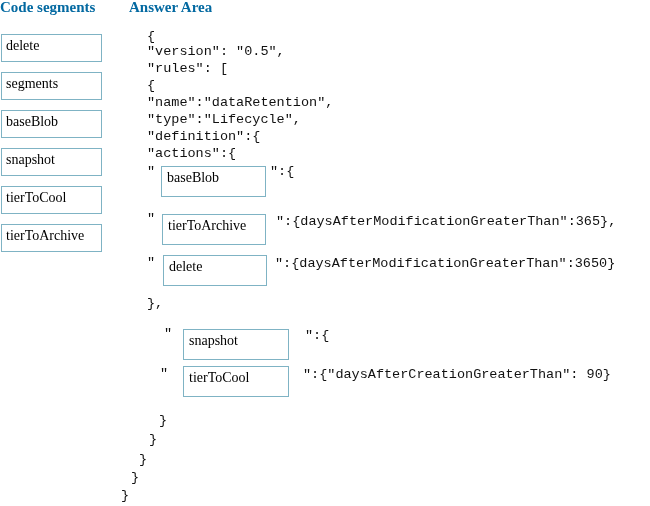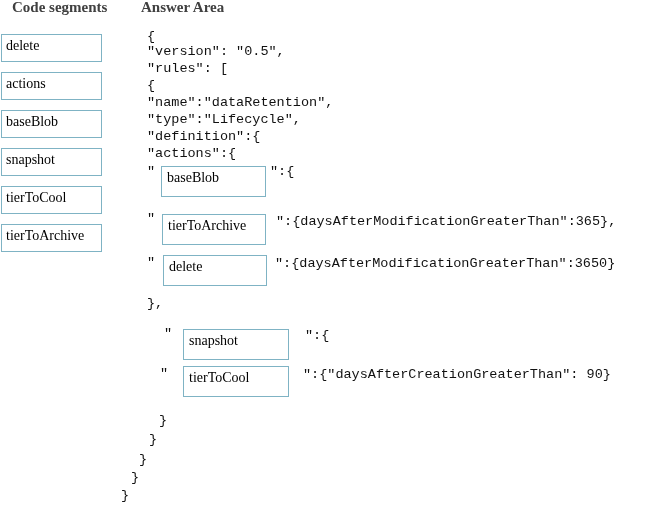--- a/index.html
+++ b/index.html
@@ -1,32 +1,32 @@
 <!DOCTYPE html>
 <html><head>
 <meta charset="utf-8">
 <style>
   html, body { margin:0; padding:0; background:#ffffff; }
   body { width:650px; height:506px; position:relative; overflow:hidden; }
-  .hdr { position:absolute; top:-1px; font-family:"Liberation Serif", serif; font-weight:bold; font-size:15px; color:#404040;padding-left:12px; }
+  .hdr { position:absolute; top:-1px; font-family:"Liberation Serif", serif; font-weight:bold; font-size:15px; color:#0369a1; }
   .seg { position:absolute; left:1px; width:101px; height:28px; border:1.5px solid #7fb3c4; box-sizing:border-box;
          font-family:"Liberation Serif", serif; font-size:14px; color:#000; padding:3px 0 0 4px; background:#fff; }
   .code { position:absolute; font-family:"Liberation Mono", monospace; font-size:13.5px; color:#111; white-space:pre; line-height:16px; }
   .slot { position:absolute; height:31px; border:1.5px solid #7fb3c4; box-sizing:border-box;
           font-family:"Liberation Serif", serif; font-size:14px; color:#000; padding:3px 0 0 5px; background:#fff; }
   .q { position:absolute; font-family:"Liberation Mono", monospace; font-size:13.5px; color:#111; }
 </style>
 </head>
 <body>
 
 <div class="hdr" style="left:0px;">Code segments</div>
 <div class="hdr" style="left:129px;">Answer Area</div>
 
 <div class="seg" style="top:34px;">delete</div>
-<div class="seg" style="top:72px;">actions</div>
+<div class="seg" style="top:72px;">segments</div>
 <div class="seg" style="top:110px;">baseBlob</div>
 <div class="seg" style="top:148px;">snapshot</div>
 <div class="seg" style="top:186px;">tierToCool</div>
 <div class="seg" style="top:224px;">tierToArchive</div>
 
 <div class="code" style="left:147px; top:29px;">{</div>
 <div class="code" style="left:147px; top:44px;">"version": "0.5",</div>
 <div class="code" style="left:147px; top:61px;">"rules": [</div>
 <div class="code" style="left:147px; top:78px;">{</div>
 <div class="code" style="left:147px; top:95px;">"name":"dataRetention",</div>

